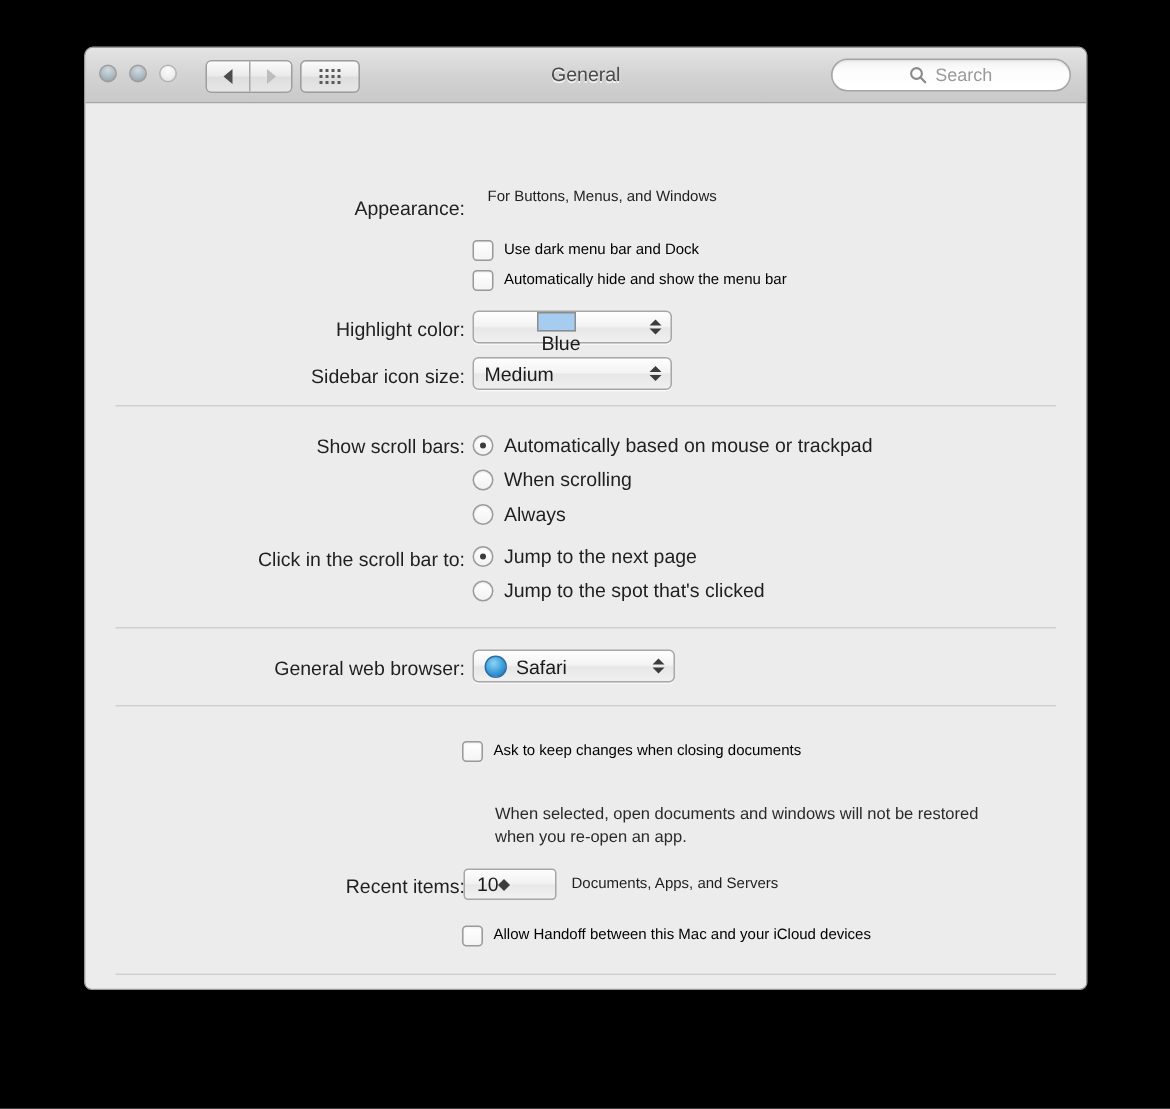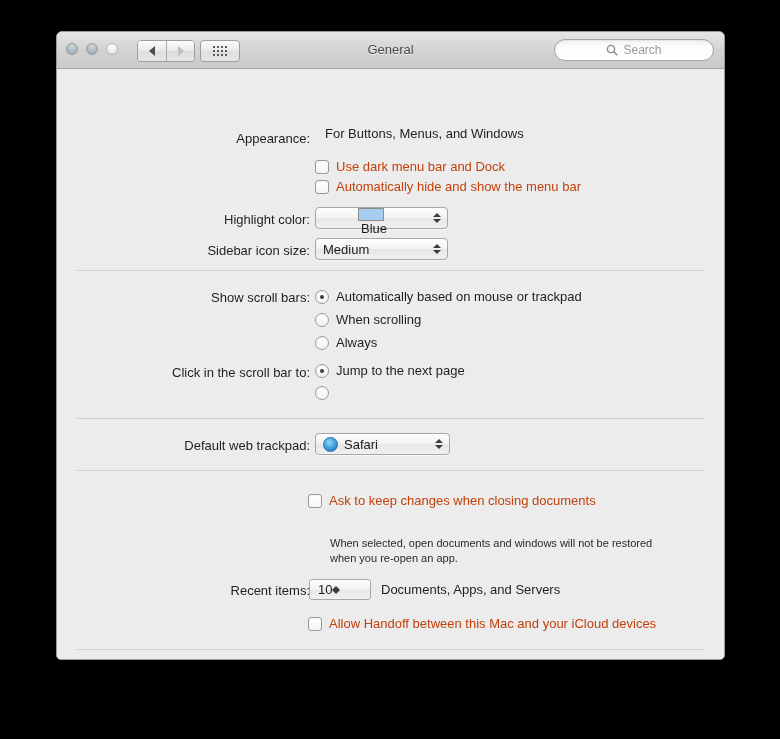--- a/index.html
+++ b/index.html
@@ -136,21 +136,21 @@
 
   .lbl {
     position: absolute;
     text-align: right;
     font-size: 13px;
     color: #1f1f1f;
     white-space: nowrap;
   }
 
   .desc {
-    font-size: 13px;
+    font-size: 10px;
     color: #1f1f1f;
     white-space: nowrap;
   }
 
   
   .popup {
     position: relative;
     height: 22px;
     border: 1px solid #a7a7a7;
     border-radius: 4px;
@@ -217,21 +217,21 @@
   }
   .cb.on::after {
     content: "";
     position: absolute;
     left: 4px; top: 0px;
     width: 4px; height: 8px;
     border: solid #3b4a5e;
     border-width: 0 2px 2px 0;
     transform: rotate(42deg);
   }
-  .cblabel { font-size: 13px; color: #c2410c; line-height: 15px; white-space: nowrap; }
+  .cblabel { font-size: 10px; color: #000000; line-height: 15px; white-space: nowrap; }
 
   
   .rbrow { display: flex; align-items: center; gap: 7px; }
   .rb {
     width: 14px; height: 14px;
     flex: none;
     border: 1px solid #9b9b9b;
     border-radius: 50%;
     background: linear-gradient(to bottom, #ffffff 0%, #f2f2f2 100%);
     position: relative;
@@ -374,25 +374,26 @@
       <span class="rblabel">Always</span>
     </div>
 
     <div class="lbl" style="left:88px; top:296px; width:165px;">Click in the scroll bar to:</div>
     <div class="rbrow" style="position:absolute; left:258px; top:294px;">
       <span class="rb on"></span>
       <span class="rblabel">Jump to the next page</span>
     </div>
     <div class="rbrow" style="position:absolute; left:258px; top:317px;">
       <span class="rb"></span>
+      <span class="rblabel">Jump to the spot that's clicked</span>
     </div>
 
     <div class="sep" style="top:349px;"></div>
 
-    <div class="lbl" style="left:108px; top:369px; width:145px;">Default web trackpad:</div>
+    <div class="lbl" style="left:108px; top:369px; width:145px;">General web browser:</div>
     <div class="row" style="left:258px; top:364px;">
       <div class="popup" style="width:135px;">
         <span class="safari-ic"></span>
         <span>Safari</span>
         <span class="arrows">
             <i class="up"></i>
             <i class="down"></i>
           </span>
       </div>
     </div>

